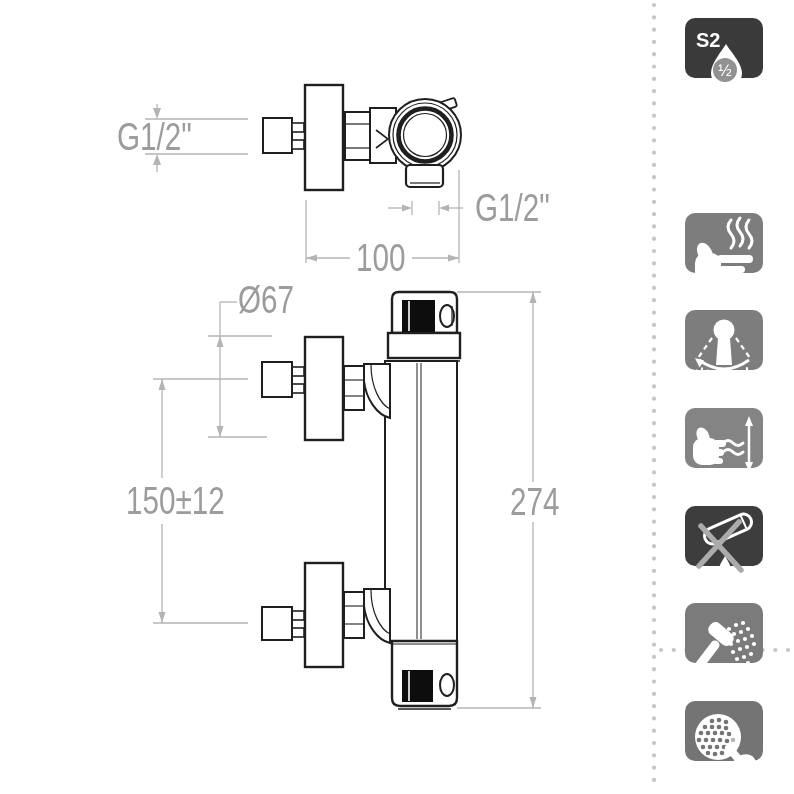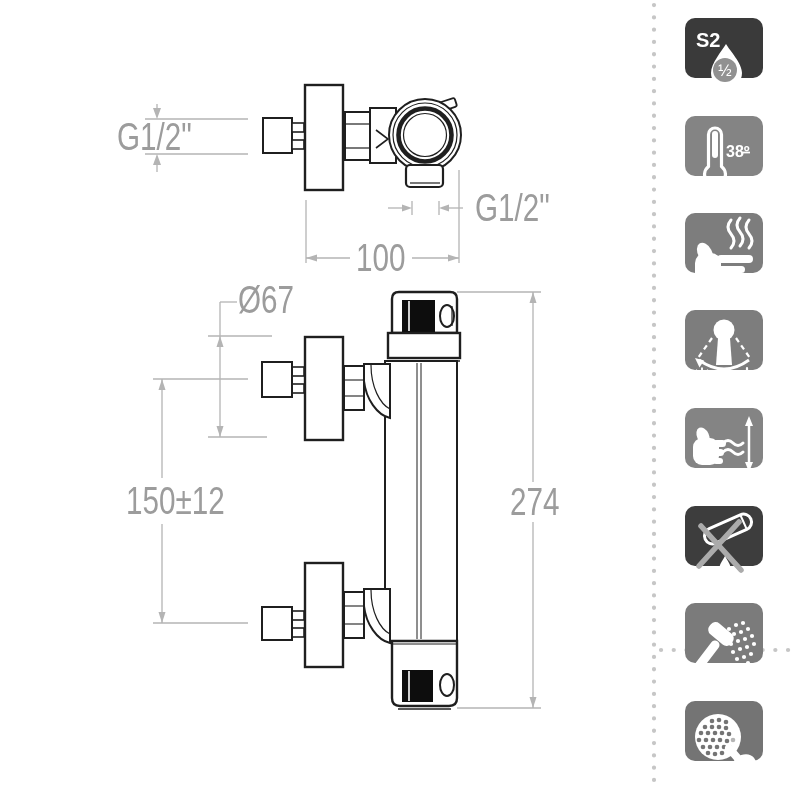--- a/index.html
+++ b/index.html
@@ -142,28 +142,20 @@
 
   <div class="badge" style="top: 18px; background-color: rgb(58, 58, 58);">
     <svg width="78" height="80" viewBox="0 0 78 80">
       <text x="11" y="29" font-family="Liberation Sans, sans-serif" font-size="20" font-weight="bold" fill="#fff">S2</text>
       <path d="M41,26 C37,33 26,45 26,55 a15.5,15.5 0 0 0 31,0 C57,45 45,33 41,26 Z" fill="#fff"></path>
       <circle cx="40" cy="52" r="12" fill="#919191"></circle>
       <text x="40" y="58" text-anchor="middle" font-family="Liberation Sans, sans-serif" font-size="16" fill="#fff">½</text>
     </svg>
   </div>
 
-  <div class="badge" style="top: 116px; background-color: rgb(132, 132, 132);">
-    <svg width="78" height="80" viewBox="0 0 78 80">
-      <path d="M23.5,50.5 L23.5,18.5 A6.5,6.5 0 0 1 36.5,18.5 L36.5,50.5 A10.5,10.5 0 1 1 23.5,50.5 Z" fill="none" stroke="#fff" stroke-width="3.2"></path>
-      <rect x="27" y="15" width="6" height="27" rx="3" fill="#fff"></rect>
-      <text x="41" y="41" font-family="Liberation Sans, sans-serif" font-size="16" font-weight="bold" fill="#fff">38º</text>
-      <line x1="58" y1="36.5" x2="65" y2="36.5" stroke="#fff" stroke-width="1.8"></line>
-    </svg>
-  </div>
 
   <div class="badge" style="top: 213px; background-color: rgb(125, 125, 125);">
     <svg width="78" height="80" viewBox="0 0 78 80">
       <g stroke="#fff" stroke-width="3" fill="none" stroke-linecap="round">
         <path d="M46,7 q-6,7 0,14 q6,7 0,14"></path>
         <path d="M55,5 q-6,7 0,14 q6,7 0,14"></path>
         <path d="M64,7 q-6,7 0,14 q6,7 0,14"></path>
       </g>
       <g fill="#fff">
         <ellipse cx="20" cy="40" rx="7" ry="11" transform="rotate(-28 20 40)"></ellipse>

